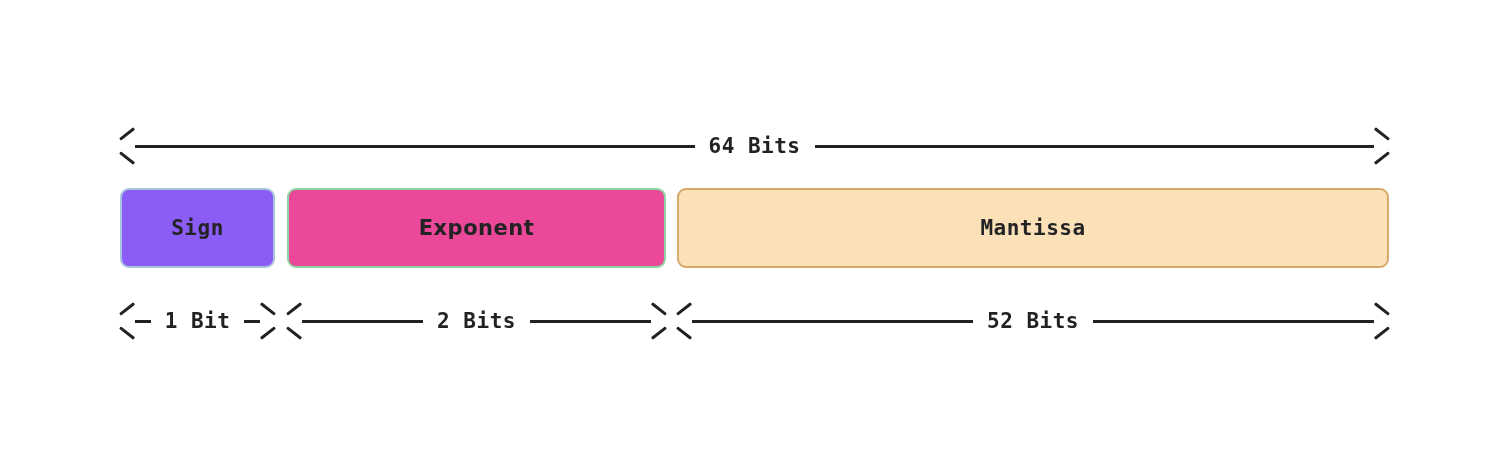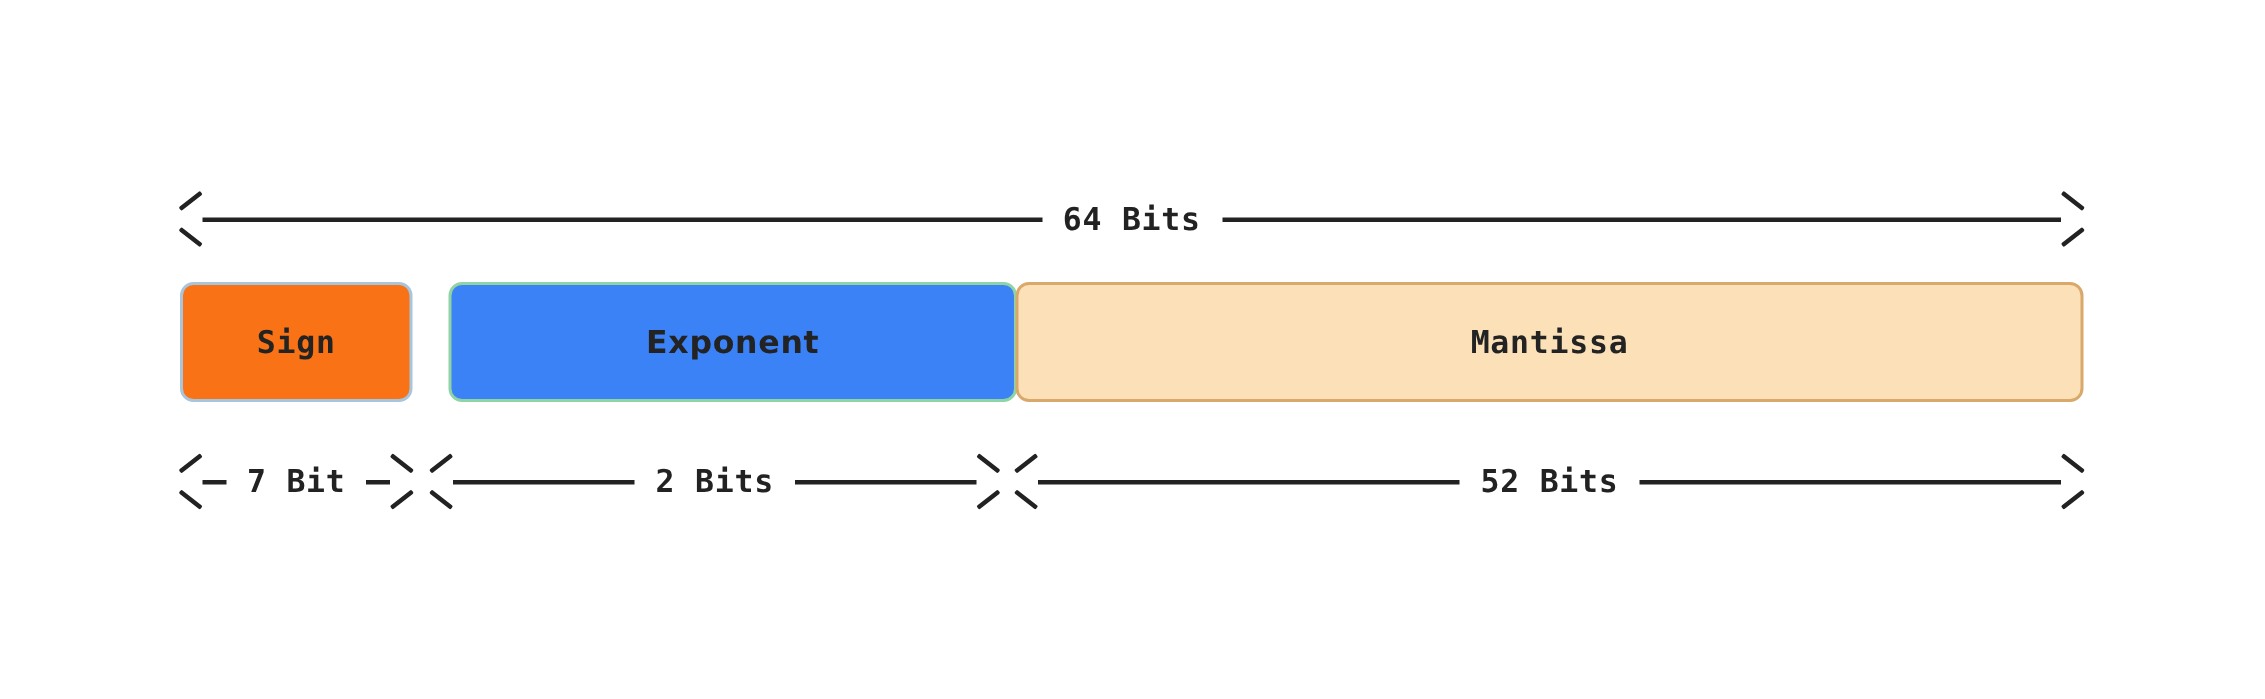--- a/index.html
+++ b/index.html
@@ -126,36 +126,36 @@
   <div class="arrow-row" id="top-arrow" style="left:120px; top:129px; width:1269px;">
     <div class="seg" style="flex:1 1 auto;">
       <span class="head left"></span>
       <span class="arrow-line"></span>
       <span class="arrow-label">64 Bits</span>
       <span class="arrow-line"></span>
       <span class="head right"></span>
     </div>
   </div>
 
-  <div class="field-box" id="box-sign" style="left: 120px; width: 155px; background: #f97316; border-color: rgb(168, 197, 222);">
+  <div class="field-box" id="box-sign" style="left: 120px; width: 155px; background: #8b5cf6; border-color: rgb(168, 197, 222);">
     <span class="field-label mono">Sign</span>
   </div>
 
-  <div class="field-box" id="box-exponent" style="left: 299px; width: 379px; background: #3b82f6; border-color: rgb(143, 212, 165); justify-content: center;">
+  <div class="field-box" id="box-exponent" style="left: 287px; width: 379px; background: #ec4899; border-color: rgb(143, 212, 165); justify-content: center;">
     <span class="field-label sans">Exponent</span>
   </div>
 
   <div class="field-box" id="box-mantissa" style="left: 677px; width: 712px; background: rgb(251, 224, 184); border-color: rgb(217, 168, 107); align-items: center;">
     <span class="field-label mono">Mantissa</span>
   </div>
 
   <div class="arrow-row" style="left:120px; top:304px; width:155px;">
     <span class="head left"></span>
     <span class="arrow-line"></span>
-    <span class="arrow-label">7 Bit</span>
+    <span class="arrow-label">1 Bit</span>
     <span class="arrow-line"></span>
     <span class="head right"></span>
   </div>
 
   <div class="arrow-row" style="left:287px; top:304px; width:379px;">
     <span class="head left"></span>
     <span class="arrow-line"></span>
     <span class="arrow-label">2 Bits</span>
     <span class="arrow-line"></span>
     <span class="head right"></span>

